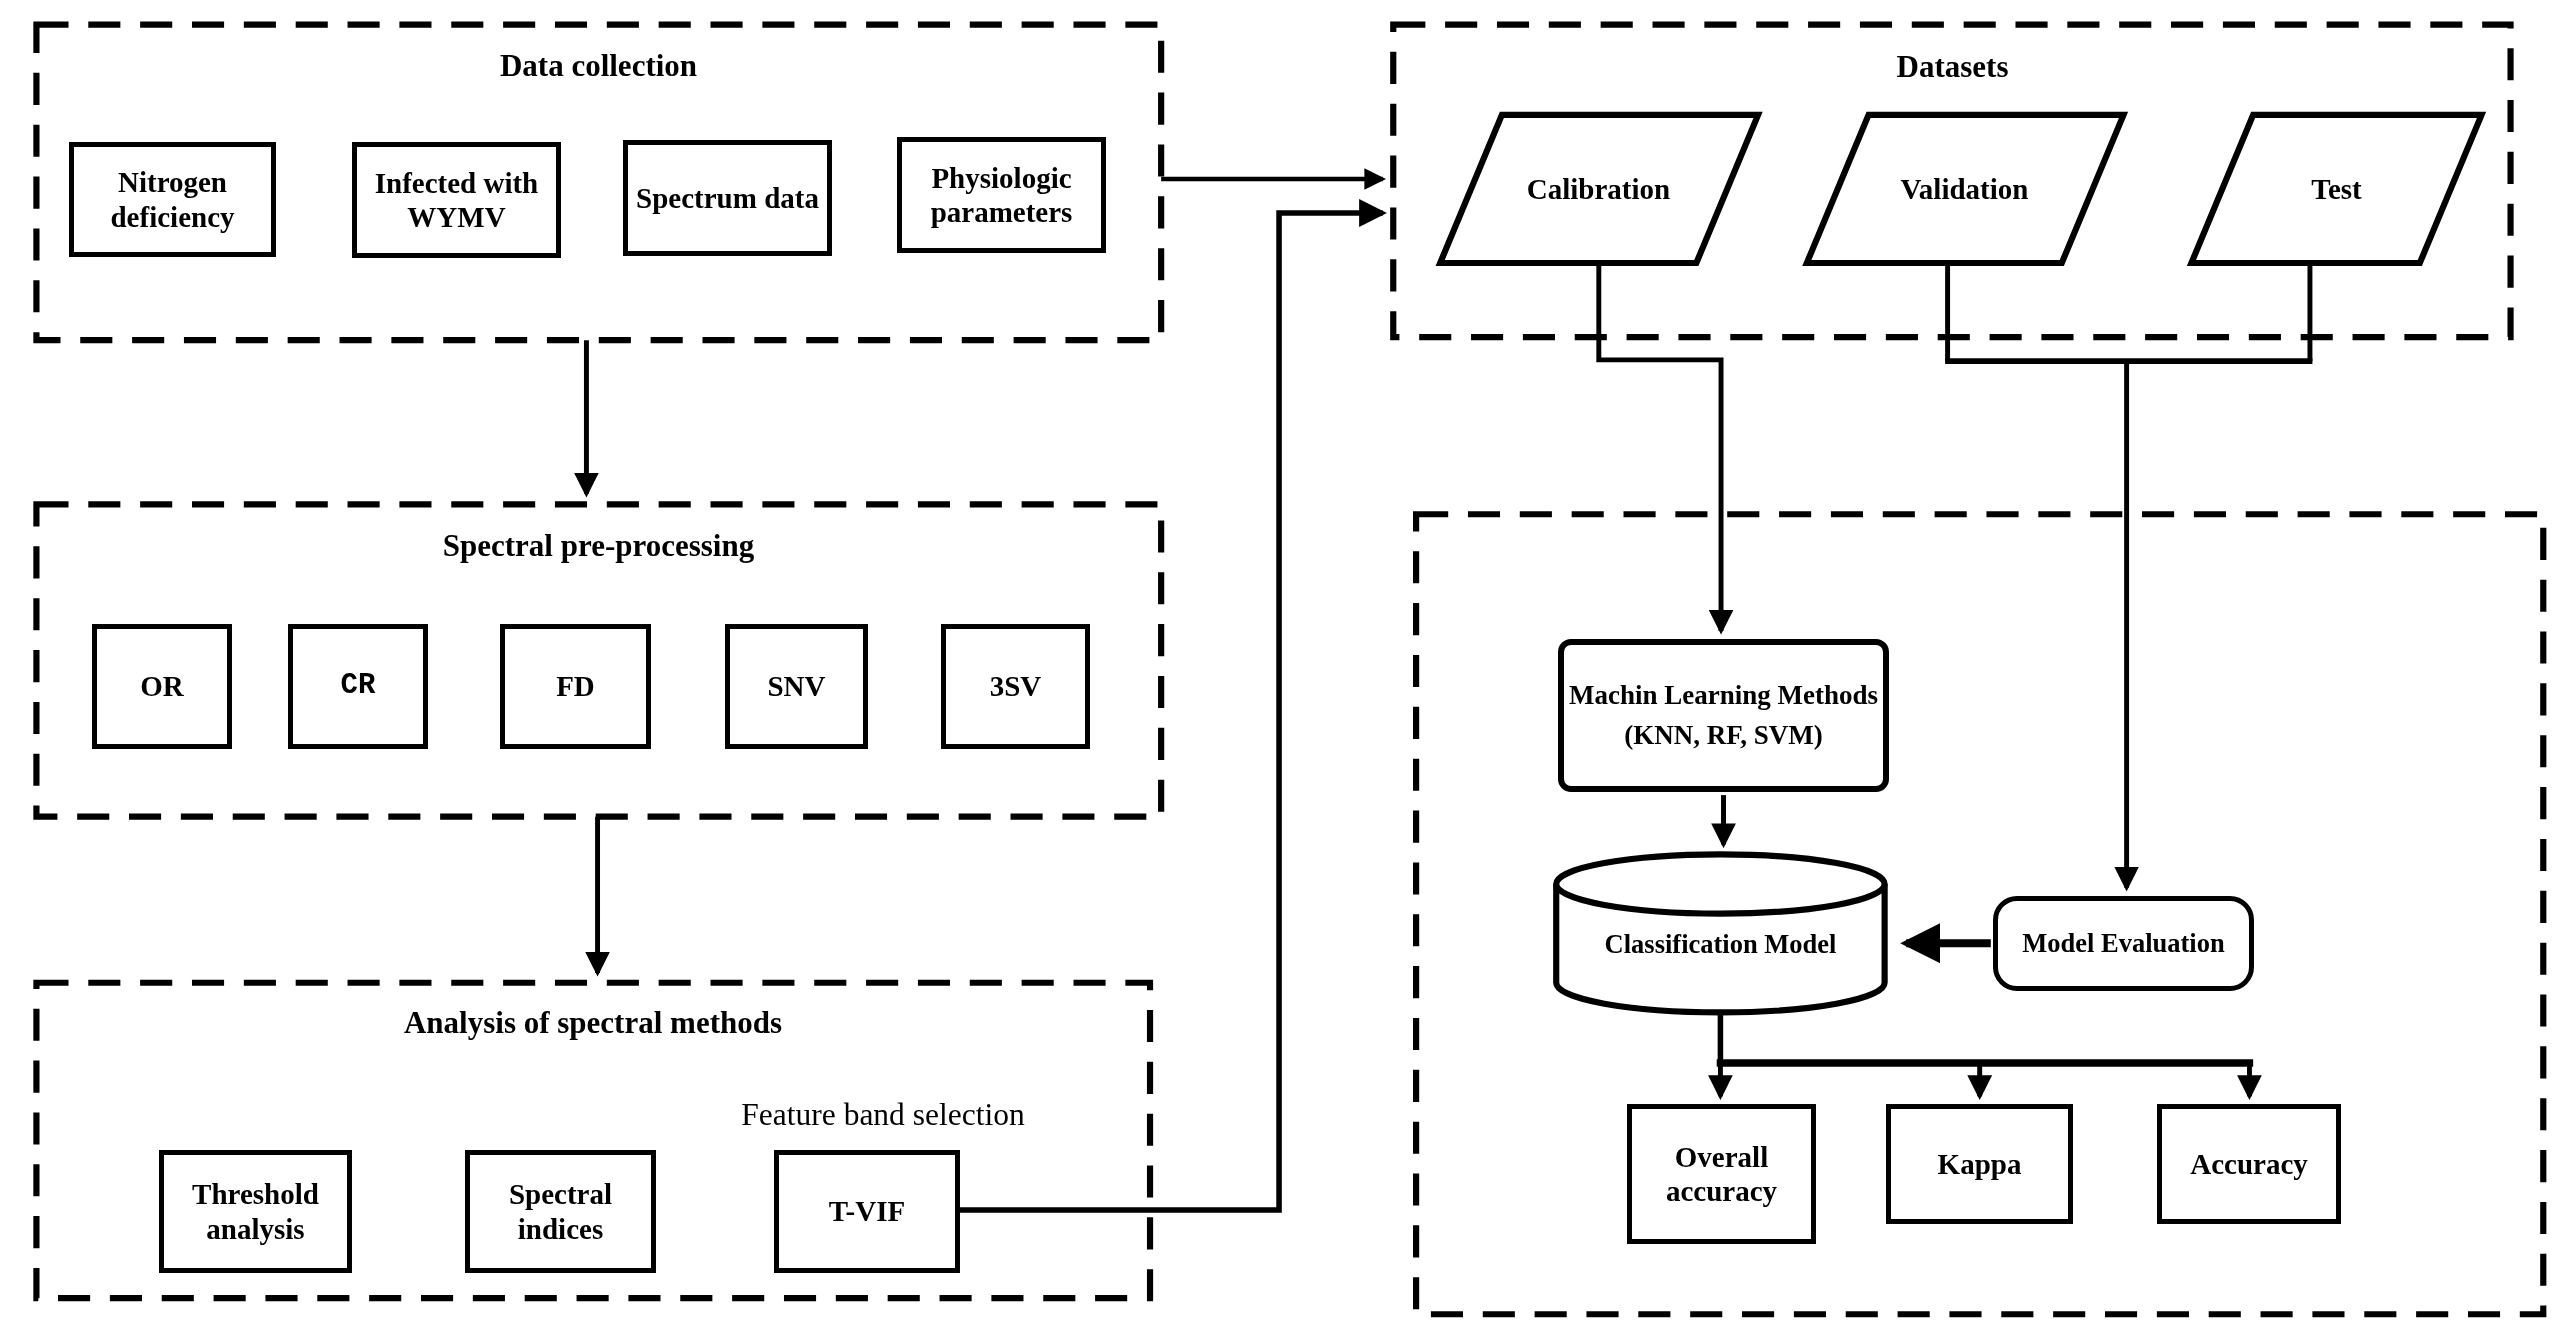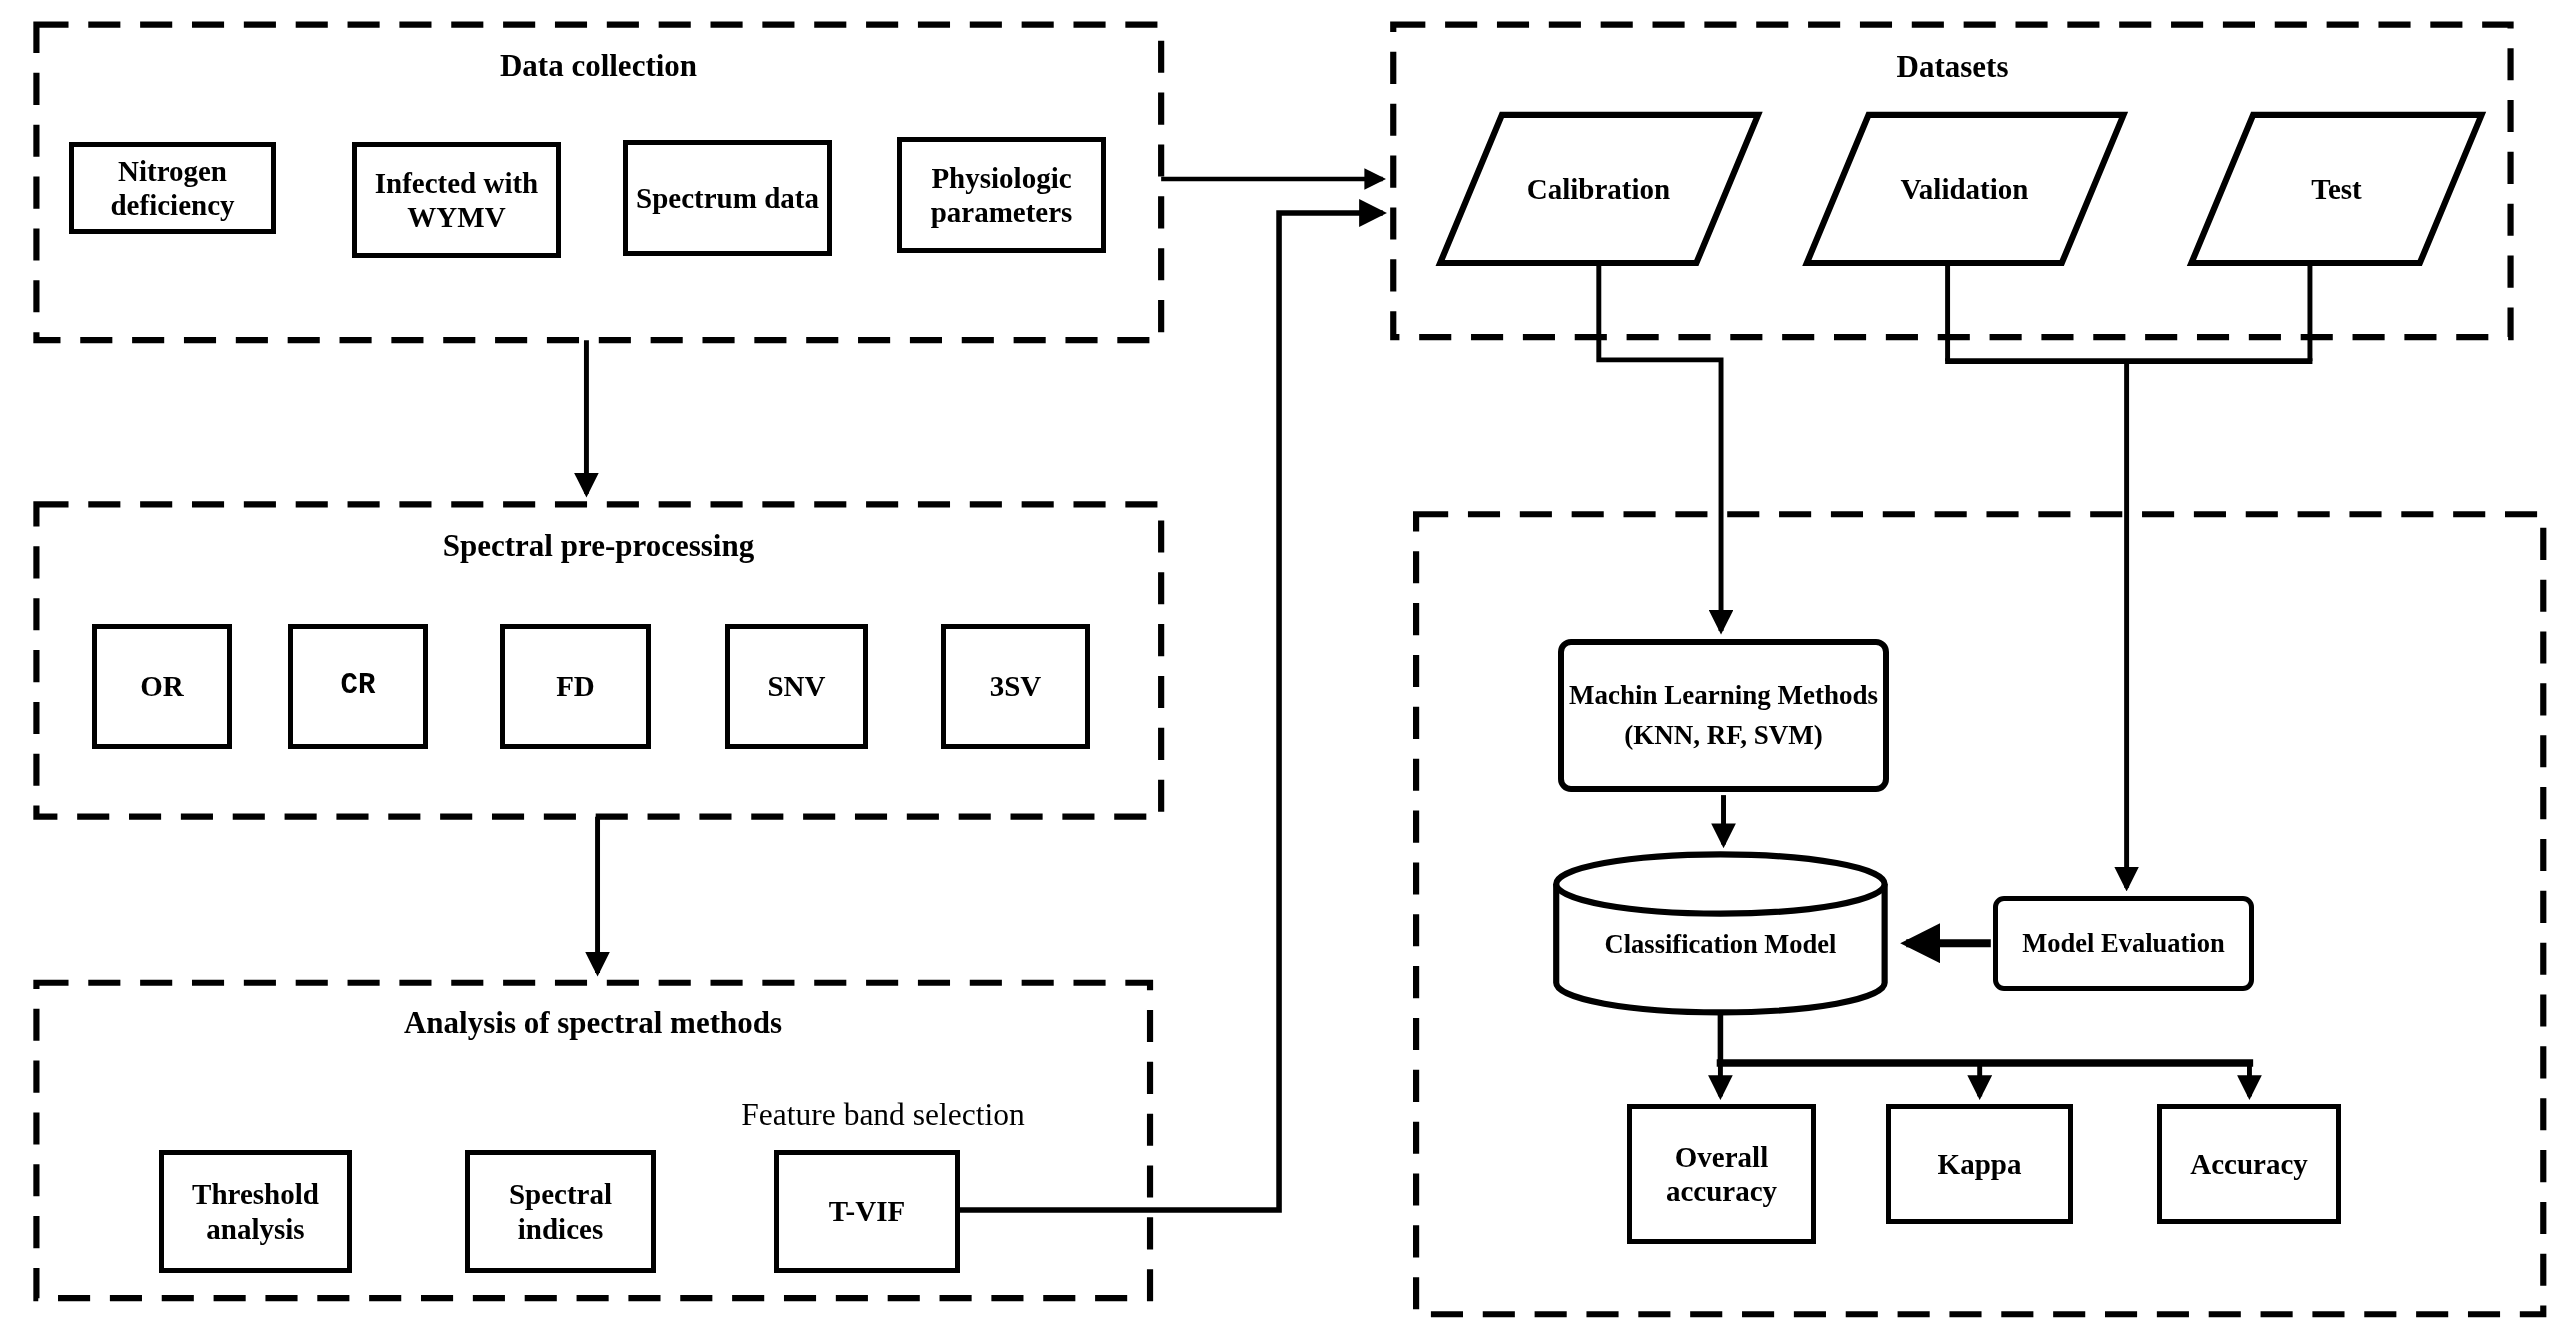--- a/index.html
+++ b/index.html
@@ -97,21 +97,21 @@
 
     <path d="M2521,1432 L2521,1592 A266,48 0 0 0 3053,1592 L3053,1432" fill="#fff" stroke="#000" stroke-width="10"></path>
     <ellipse cx="2787" cy="1432" rx="266" ry="48" fill="#fff" stroke="#000" stroke-width="10"></ellipse>
   </svg>
 
   <div class="title" style="left:228px;top:48px;width:741px;">Data collection</div>
   <div class="title" style="left:228px;top:528px;width:741px;">Spectral pre-processing</div>
   <div class="title" style="left:192px;top:1005px;width:802px;">Analysis of spectral methods</div>
   <div class="title" style="left:1582px;top:49px;width:741px;">Datasets</div>
 
-  <div class="box" style="left:69px;top:142px;width:207px;height:92px;">Nitrogen
+  <div class="box" style="left:69px;top:142px;width:207px;height:115px;">Nitrogen
 deficiency</div>
   <div class="box" style="left:352px;top:142px;width:209px;height:116px;">Infected with
 WYMV</div>
   <div class="box" style="left:623px;top:140px;width:209px;height:116px;">Spectrum data</div>
   <div class="box" style="left:897px;top:137px;width:209px;height:116px;">Physiologic
 parameters</div>
 
   <div class="box" style="left:92px;top:624px;width:140px;height:125px;">OR</div>
   <div class="box" style="left:288px;top:624px;width:140px;height:125px;font-family:Liberation Mono, monospace;">CR</div>
   <div class="box" style="left:500px;top:624px;width:151px;height:125px;">FD</div>
@@ -127,21 +127,21 @@
 
   <div class="lbl" style="left:1475px;top:158px;width:247px;height:62px;">Calibration</div>
   <div class="lbl" style="left:1841px;top:158px;width:247px;height:62px;">Validation</div>
   <div class="lbl" style="left:2213px;top:158px;width:247px;height:62px;">Test</div>
 
   <div class="box round mltext" style="left:1558px;top:639px;width:331px;height:153px;">Machin Learning Methods
 (KNN, RF, SVM)</div>
 
   <div class="lbl small" style="left:1566px;top:914px;width:309px;height:62px;">Classification Model</div>
 
-  <div class="box round small" style="left:1993px;top:896px;width:261px;height:95px;border-width:5.6px;border-radius:11px;">Model Evaluation</div>
+  <div class="box round small" style="left:1993px;top:896px;width:261px;height:95px;border-width:5.6px;border-radius:24px;">Model Evaluation</div>
 
   <div class="box" style="left:1627px;top:1104px;width:189px;height:140px;">Overall
 accuracy</div>
   <div class="box" style="left:1886px;top:1104px;width:187px;height:120px;">Kappa</div>
   <div class="box" style="left:2157px;top:1104px;width:184px;height:120px;">Accuracy</div>
 
 </div>
 
 
 </body></html>

